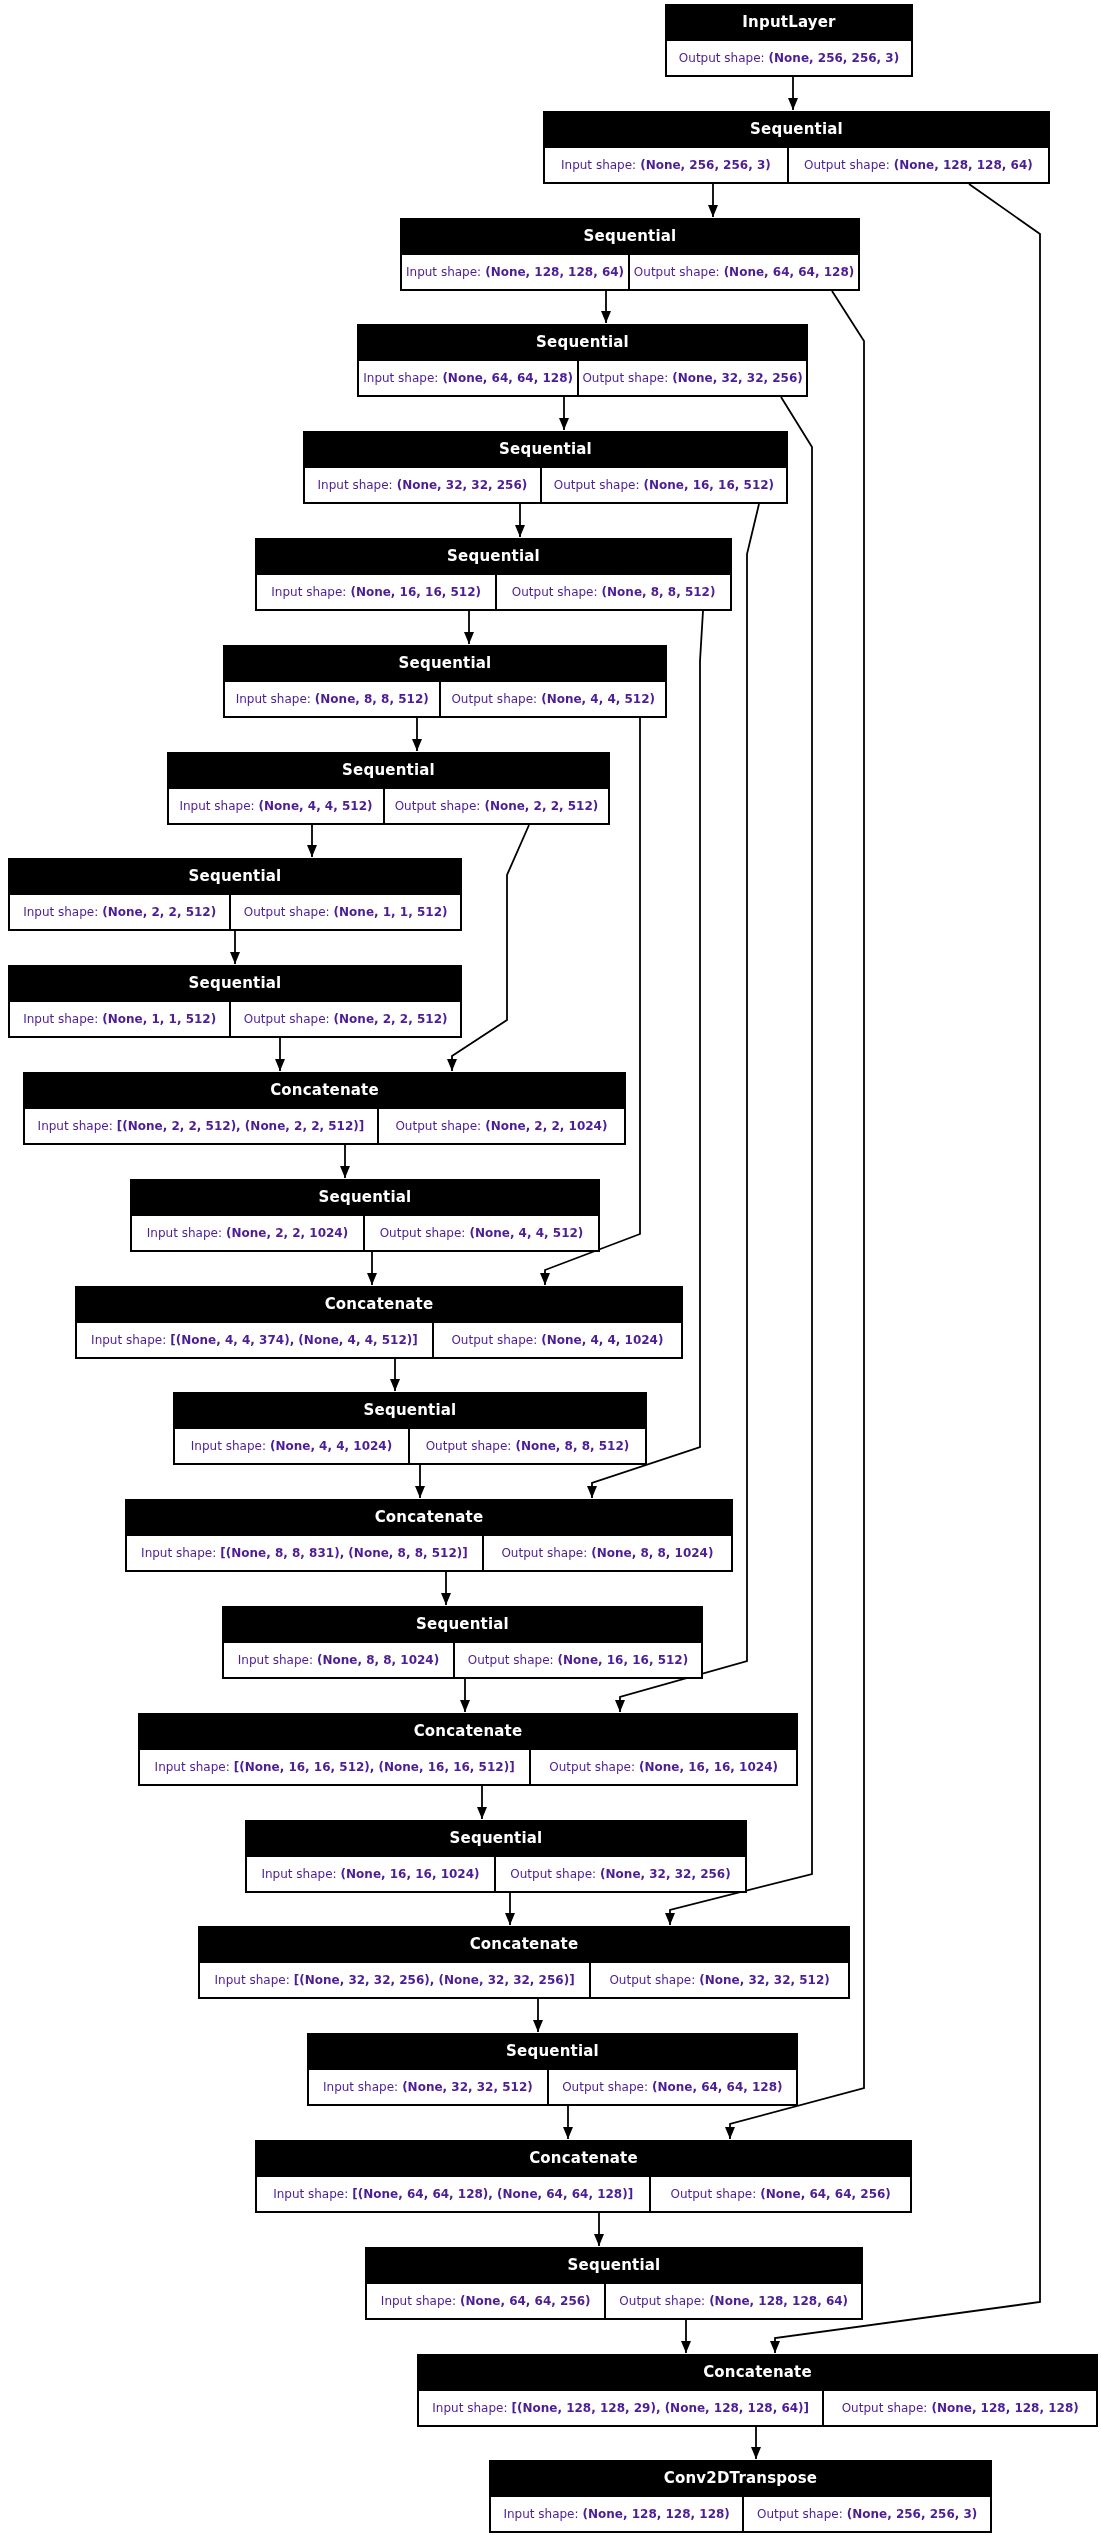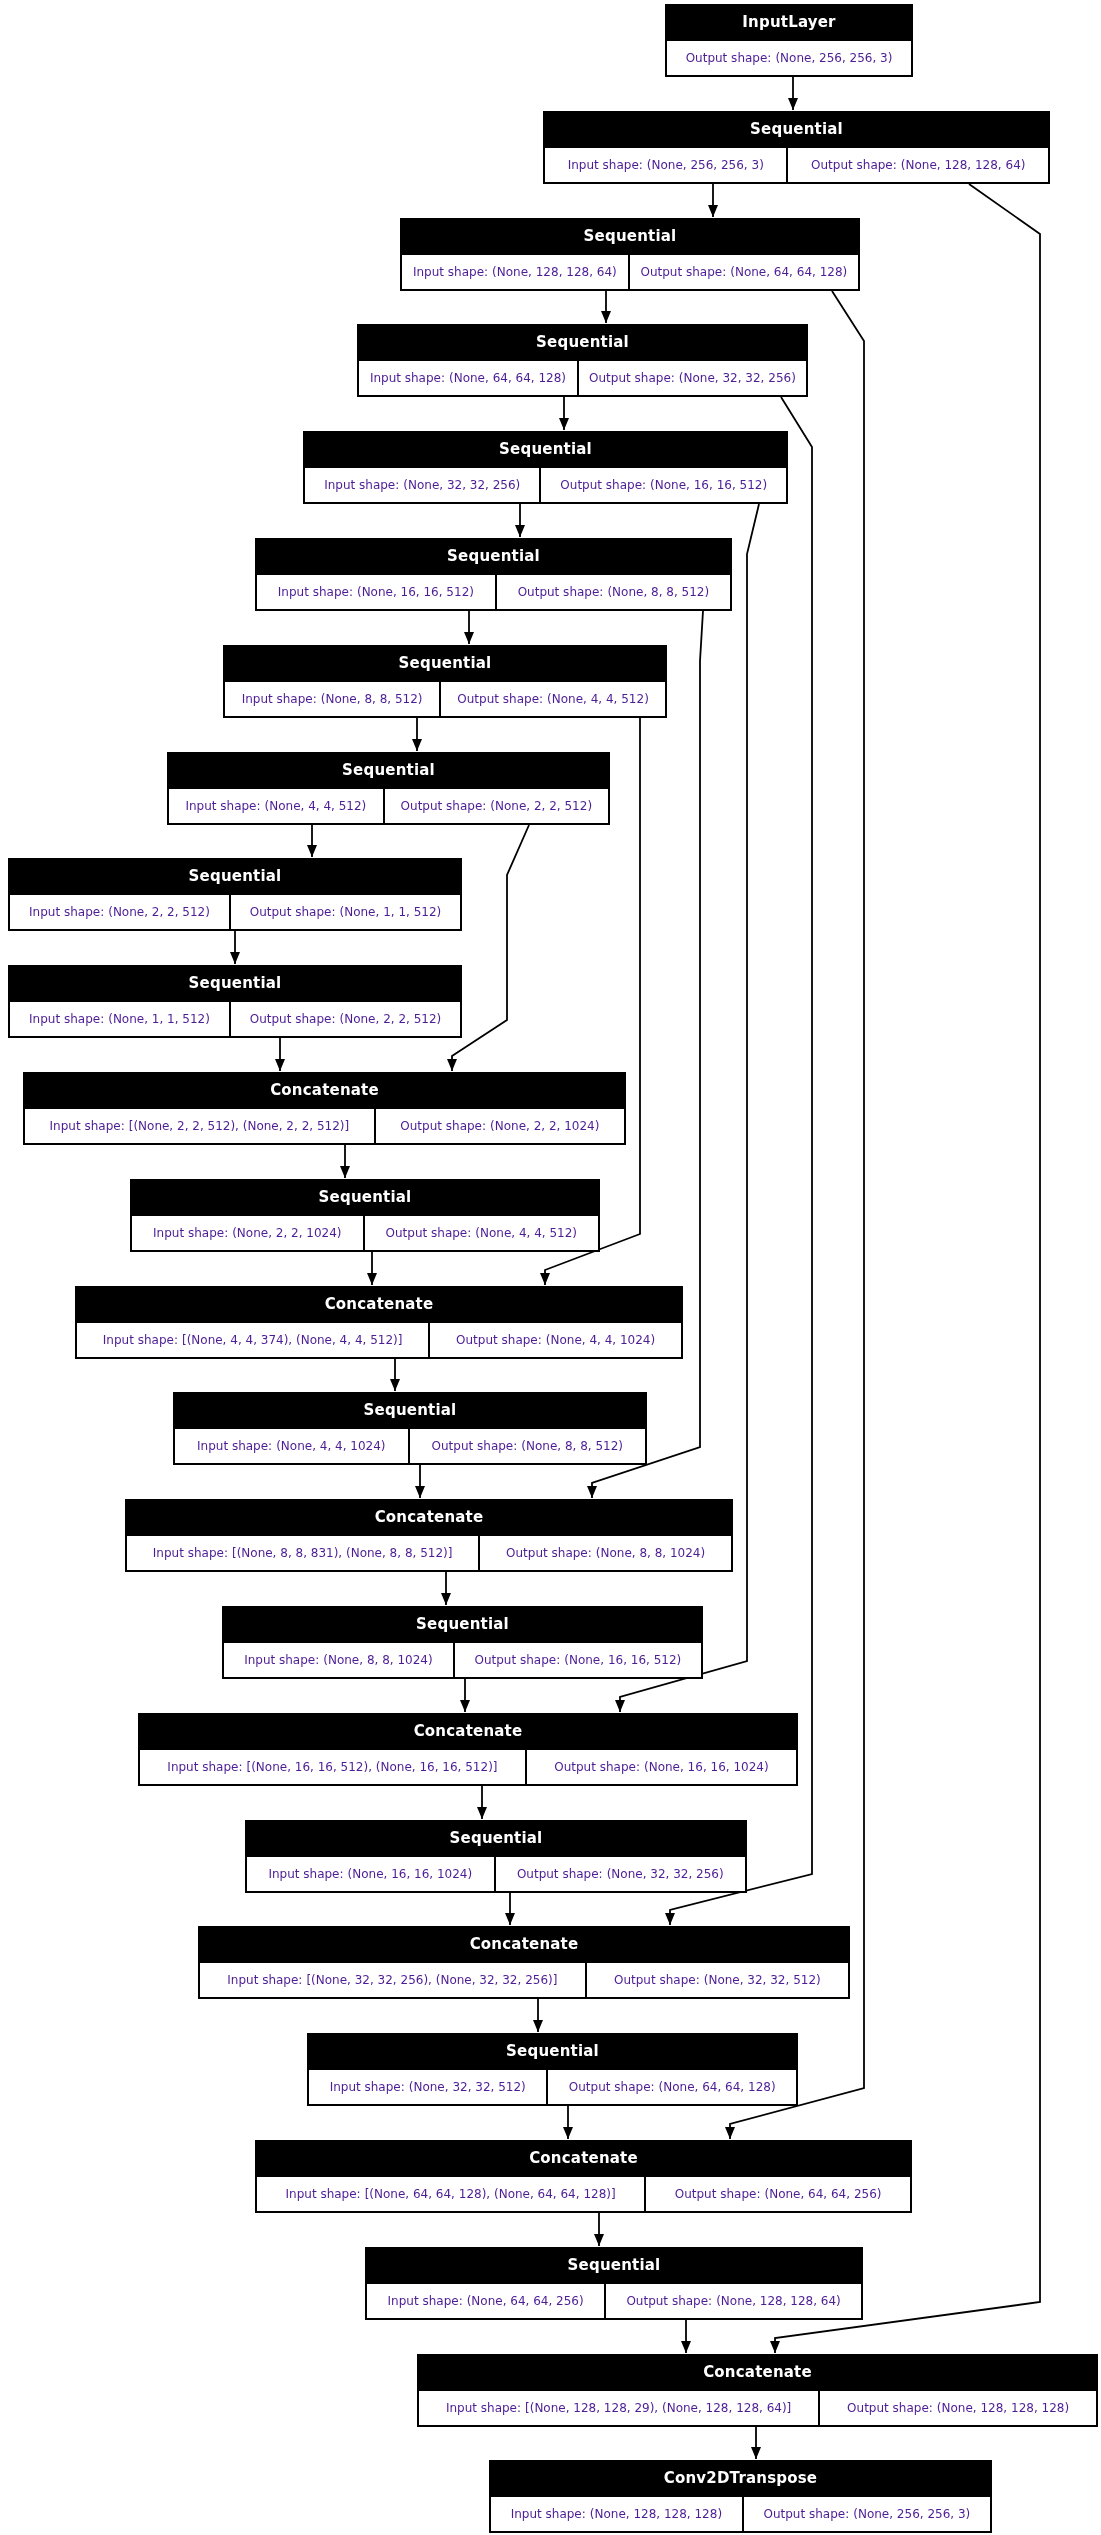--- a/index.html
+++ b/index.html
@@ -9,21 +9,21 @@
   #nodes{position:absolute;left:0;top:0;width:1101px;height:2535px;}
   .node{position:absolute;box-sizing:border-box;height:73px;background:#000000;
         border:2px solid #000000;}
   .node-header{height:33px;line-height:33px;text-align:center;color:#ffffff;
         font-weight:bold;font-size:15px;letter-spacing:0.2px;background:#000000;}
   .node-body{display:flex;height:36px;background:#000000;}
   .cell{flex:1 1 auto;background:#ffffff;border-top:2px solid #000000;
         display:flex;align-items:center;justify-content:center;
         white-space:nowrap;font-size:12px;color:#4c1d95;padding:0 24px;overflow:hidden;}
   .cell + .cell{border-left:2px solid #000000;}
-  .shape-val{font-weight:normal;margin-left:4px;}
+  .shape-val{font-weight:bold;margin-left:4px;}
   .edge{fill:none;stroke:#000000;stroke-width:1.8px;}
 </style>
 </head>
 <body>
 
 <div id="canvas">
   <svg id="edges" width="1101" height="2535" viewBox="0 0 1101 2535" xmlns="http://www.w3.org/2000/svg">
     <defs>
       <marker id="arw" markerUnits="userSpaceOnUse" markerWidth="13" markerHeight="12" viewBox="0 0 13 12" refX="12" refY="5" orient="auto">
         <path d="M0,0 L0,10 L12,5 Z" fill="#000000"></path>

